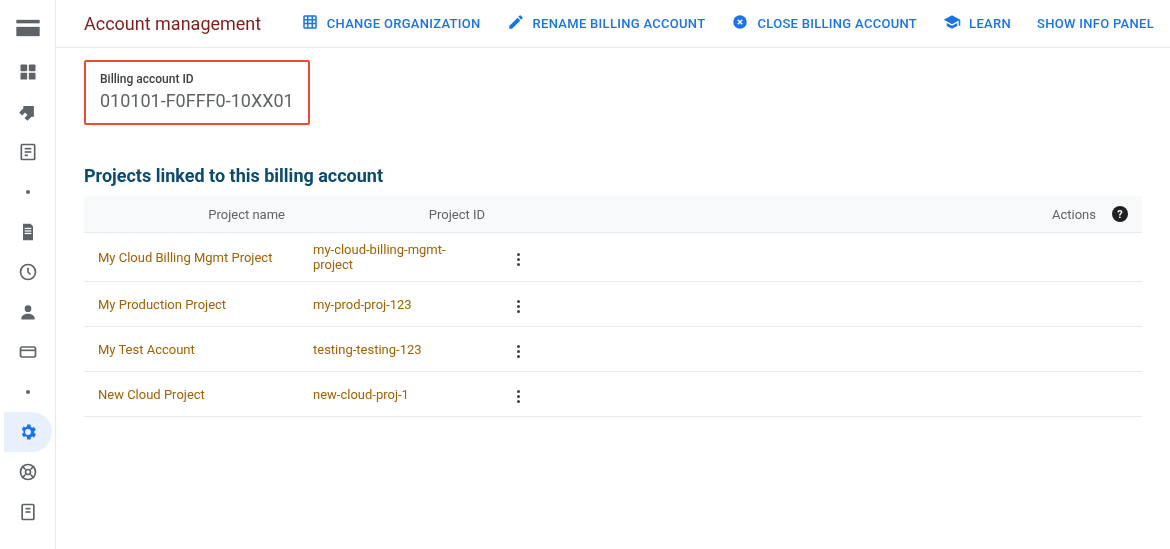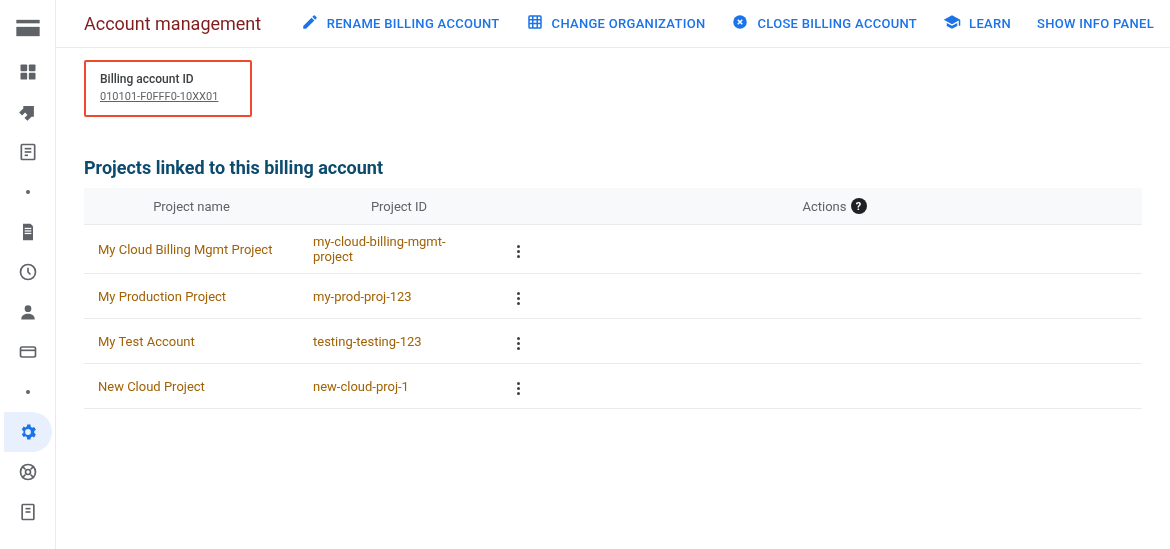--- a/index.html
+++ b/index.html
@@ -86,52 +86,51 @@
     min-width: 168px;
     margin-bottom: 40px;
   }
   .id-label {
     font-size: 12px;
     color: #3c4043;
     font-weight: 500;
     margin-bottom: 4px;
   }
   .id-value {
-    font-size: 11px;
+    font-size: 18px;
     color: #5f6368;
-    text-decoration: underline;
   }
   .section-title {
     font-size: 18px;
     font-weight: 700;
     color: #0c4a6e;
     margin-bottom: 10px;
   }
   table {
     width: 100%;
     border-collapse: collapse;
     font-size: 13px;
   }
   thead tr { background: #f8f9fa; }
   th {
-    text-align: center;
+    text-align: right;
     font-weight: 400;
     color: #5f6368;
     padding: 10px 14px;
     border-bottom: 1px solid #e8eaed;
   }
   tbody td {
     padding: 9px 14px;
     border-bottom: 1px solid #e8eaed;
     color: #a16207;
   }
   .col-name { width: 215px; }
   .col-id { width: 200px; }
   .col-actions { }
-  .actions-header { display: inline-flex; align-items: center; gap: 4px; margin-left: 28px; }
+  .actions-header { display: inline-flex; align-items: center; gap: 16px; margin-left: 28px; }
   .help-circle {
     width: 16px; height: 16px; border-radius: 50%;
     background: #202124; color: #fff;
     display: inline-flex; align-items: center; justify-content: center;
     font-size: 11px; font-weight: 700;
   }
   .kebab {
     display: inline-flex;
     flex-direction: column;
     gap: 2px;
@@ -227,39 +226,39 @@
           <line x1="9" y1="8" x2="15" y2="8"></line>
           <line x1="9" y1="12" x2="15" y2="12"></line>
         </svg>
     </div>
   </div>
 
   <div class="main">
     <div class="header">
       <div class="page-title">Account management</div>
       <div class="header-actions">
-        <div class="hbtn">
-          <span>
-            <svg viewBox="0 0 24 24" fill="currentColor">
-                <path d="M3 17.25V21h3.75L17.81 9.94l-3.75-3.75L3 17.25zM20.71 7.04a1 1 0 000-1.41l-2.34-2.34a1 1 0 00-1.41 0l-1.83 1.83 3.75 3.75 1.83-1.83z"></path>
-              </svg>
-          </span>
-          <span>RENAME BILLING ACCOUNT</span>
-        </div>
         <div class="hbtn">
           <span>
             <svg viewBox="0 0 24 24" fill="none" stroke="currentColor" stroke-width="2">
                 <rect x="4" y="4" width="16" height="16" rx="1"></rect>
                 <line x1="4" y1="9" x2="20" y2="9"></line>
                 <line x1="4" y1="14" x2="20" y2="14"></line>
                 <line x1="9" y1="4" x2="9" y2="20"></line>
                 <line x1="15" y1="4" x2="15" y2="20"></line>
               </svg>
           </span>
           <span>CHANGE ORGANIZATION</span>
+        </div>
+        <div class="hbtn">
+          <span>
+            <svg viewBox="0 0 24 24" fill="currentColor">
+                <path d="M3 17.25V21h3.75L17.81 9.94l-3.75-3.75L3 17.25zM20.71 7.04a1 1 0 000-1.41l-2.34-2.34a1 1 0 00-1.41 0l-1.83 1.83 3.75 3.75 1.83-1.83z"></path>
+              </svg>
+          </span>
+          <span>RENAME BILLING ACCOUNT</span>
         </div>
         <div class="hbtn">
           <span>
             <svg viewBox="0 0 24 24" fill="currentColor">
                 <circle cx="12" cy="12" r="9"></circle>
                 <path d="M9 9l6 6M15 9l-6 6" stroke="#fff" stroke-width="2"></path>
               </svg>
           </span>
           <span>CLOSE BILLING ACCOUNT</span>
         </div>

